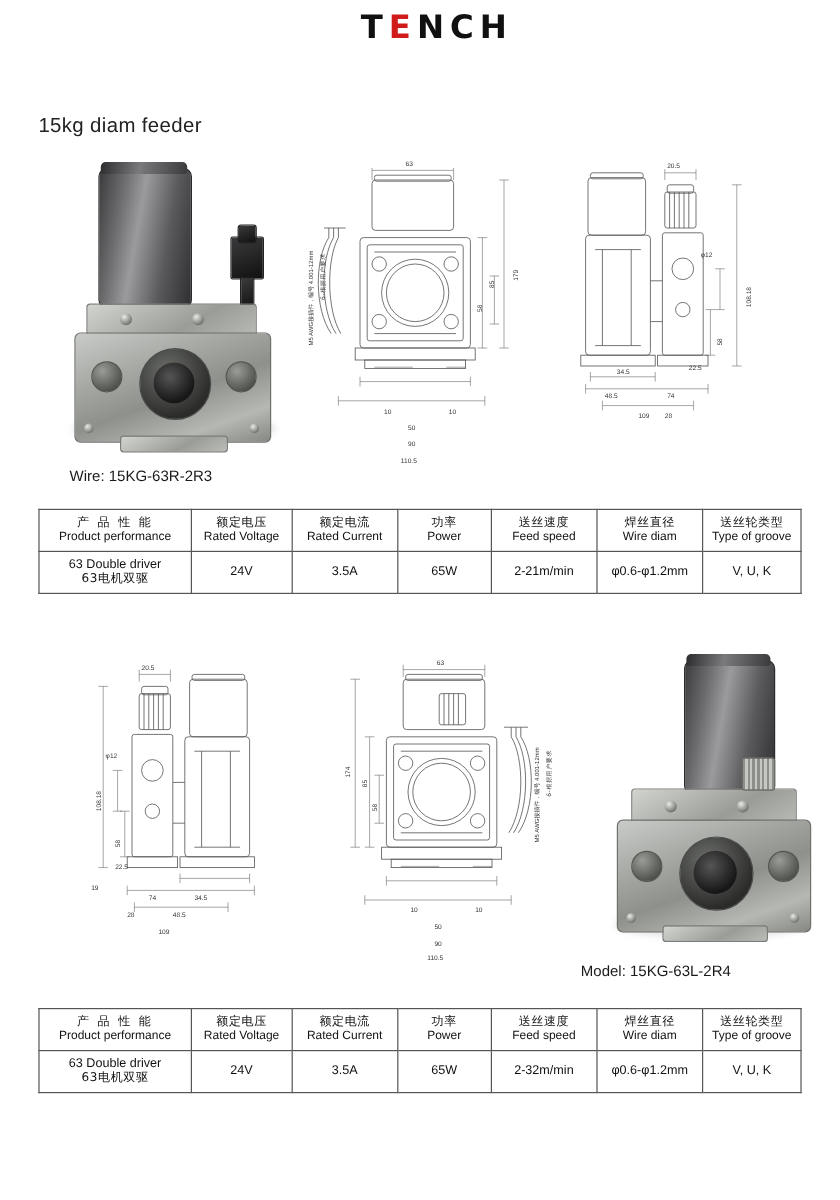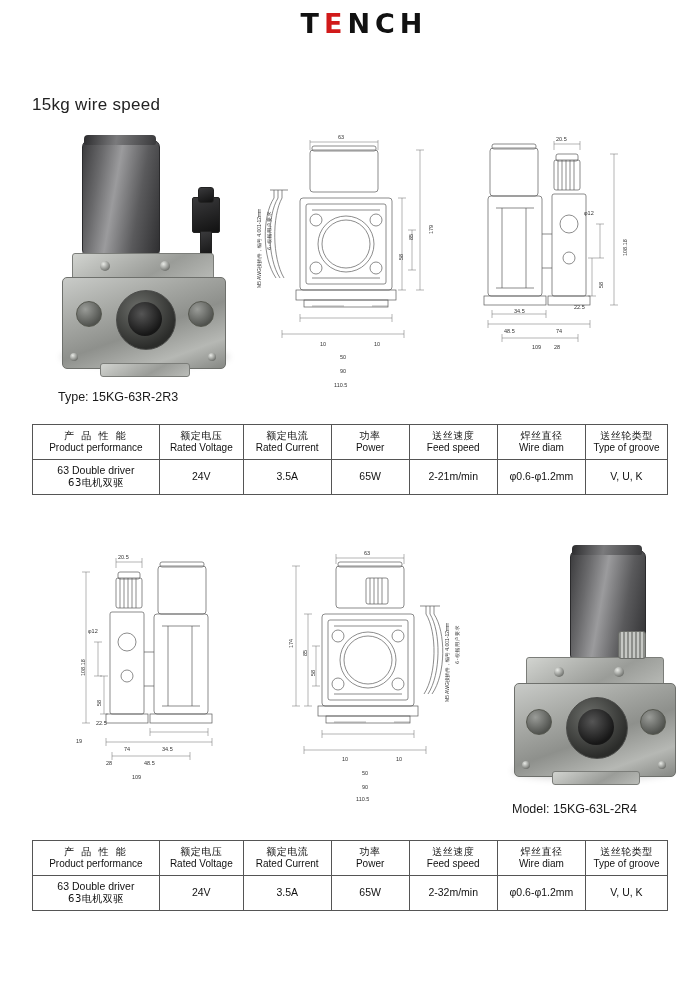--- a/index.html
+++ b/index.html
@@ -186,21 +186,21 @@
 <body>
 
 <div class="page">
 
   <div class="logo-block">
     <div class="logo-word">
       <span><span>T</span><span class="logo-accent">E</span><span>N</span><span>C</span><span>H</span></span>
     </div>
   </div>
 
-  <div class="doc-title">15kg wire speed</div>
+  <div class="doc-title">15kg diam feeder</div>
 
   <div class="photo" style="left:40px; top:135px; width:205px; height:245px;">
     <div class="shadow-soft" style="left:20px; top:212px; width:170px; height:20px;"></div>
 
     <div class="motor-can" style="left:42px; top:5px; width:76px; height:115px;"></div>
     <div class="motor-cap" style="left:44px; top:0px; width:72px; height:10px;"></div>
 
     <div class="conn" style="left:152px; top:62px; width:26px; height:34px;"></div>
     <div class="conn" style="left:158px; top:52px; width:14px; height:14px; border-radius:3px;"></div>
     <div class="conn" style="left:160px; top:96px; width:10px; height:26px; border-radius:1px;"></div>
@@ -212,21 +212,21 @@
     <div class="body-block" style="left:22px; top:142px; width:162px; height:90px;"></div>
     <div class="hub" style="left:76px; top:155px; width:58px; height:58px;"></div>
     <div class="hub-inner" style="left:88px; top:167px; width:34px; height:34px;"></div>
     <div class="roller" style="left:36px; top:166px; width:24px; height:24px;"></div>
     <div class="roller" style="left:148px; top:166px; width:24px; height:24px;"></div>
     <div class="screwdot" style="left:30px; top:218px; width:8px; height:8px;"></div>
     <div class="screwdot" style="left:168px; top:218px; width:8px; height:8px;"></div>
     <div class="body-plate" style="left:60px; top:228px; width:88px; height:12px;"></div>
   </div>
 
-  <div class="model-cap" style="left:58px; top:390px;">Type: 15KG-63R-2R3</div>
+  <div class="model-cap" style="left:58px; top:390px;">Wire: 15KG-63R-2R3</div>
 
   <div class="canvas" style="left:252px; top:138px; width:205px; height:250px;">
     <svg width="205" height="250" viewBox="0 0 205 250">
       <g fill="none" stroke="#5a5a5a" stroke-width="0.7">
 
         <rect x="58" y="12" width="68" height="42" rx="3"></rect>
         <rect x="60" y="8" width="64" height="5" rx="2"></rect>
 
         <rect x="48" y="60" width="92" height="92" rx="3"></rect>
         <rect x="54" y="66" width="80" height="80" rx="2"></rect>
@@ -491,21 +491,21 @@
     <div class="hub" style="left:68px; top:152px; width:60px; height:60px;"></div>
     <div class="hub-inner" style="left:80px; top:164px; width:36px; height:36px;"></div>
     <div class="roller" style="left:28px; top:164px; width:24px; height:24px;"></div>
     <div class="roller" style="left:142px; top:164px; width:24px; height:24px;"></div>
     <div class="knob" style="left:120px; top:86px; width:26px; height:26px;"></div>
     <div class="screwdot" style="left:24px; top:216px; width:8px; height:8px;"></div>
     <div class="screwdot" style="left:160px; top:216px; width:8px; height:8px;"></div>
     <div class="body-plate" style="left:54px; top:226px; width:86px; height:12px;"></div>
   </div>
 
-  <div class="model-cap" style="left:512px; top:802px;">Model: 15KG-63L-2R4</div>
+  <div class="model-cap" style="left:484px; top:802px;">Model: 15KG-63L-2R4</div>
 
   <table class="spec" style="top:840px;">
     <tbody>
         <tr class="head">
       <td style="width:128px;">
         <div class="cn cn-sp">产 品 性 能</div>
         <div>Product performance</div>
       </td>
       <td style="width:84px;">
         <div class="cn">额定电压</div>

